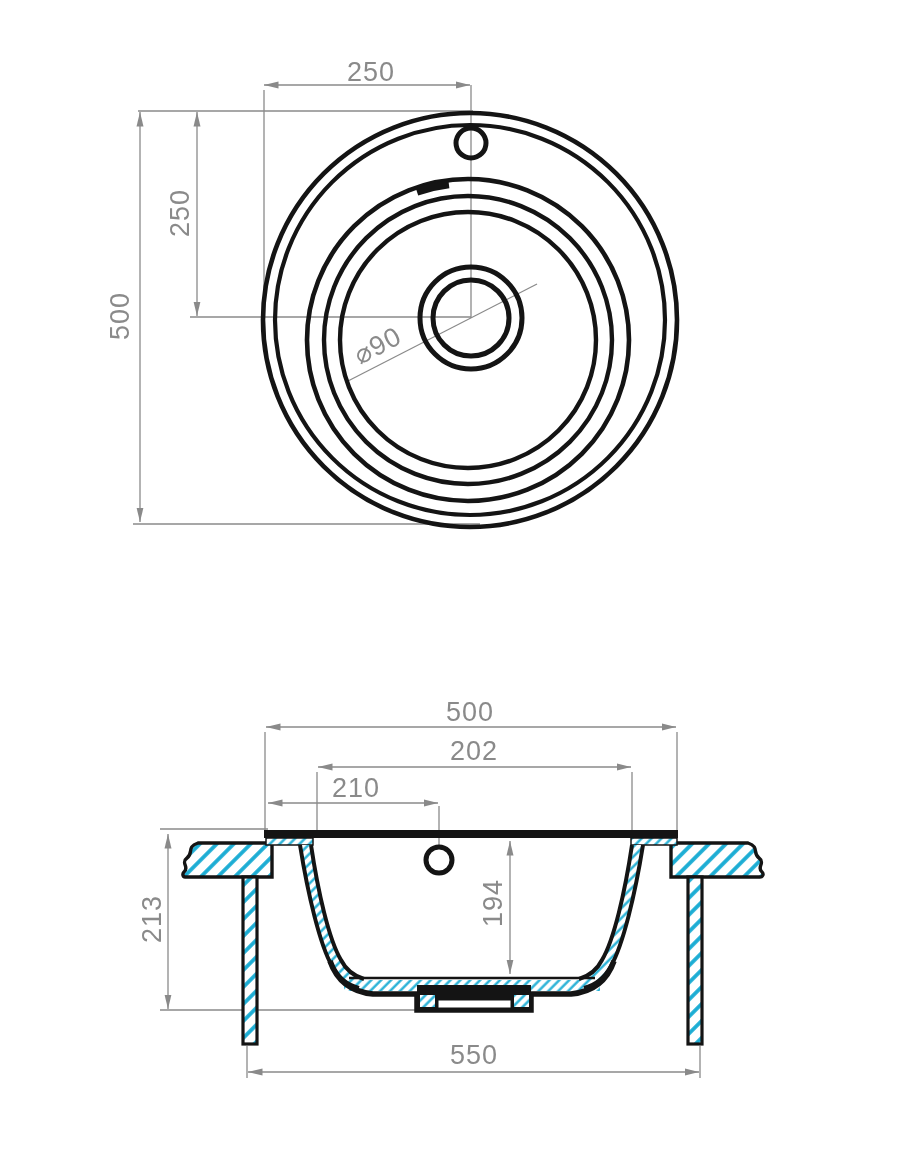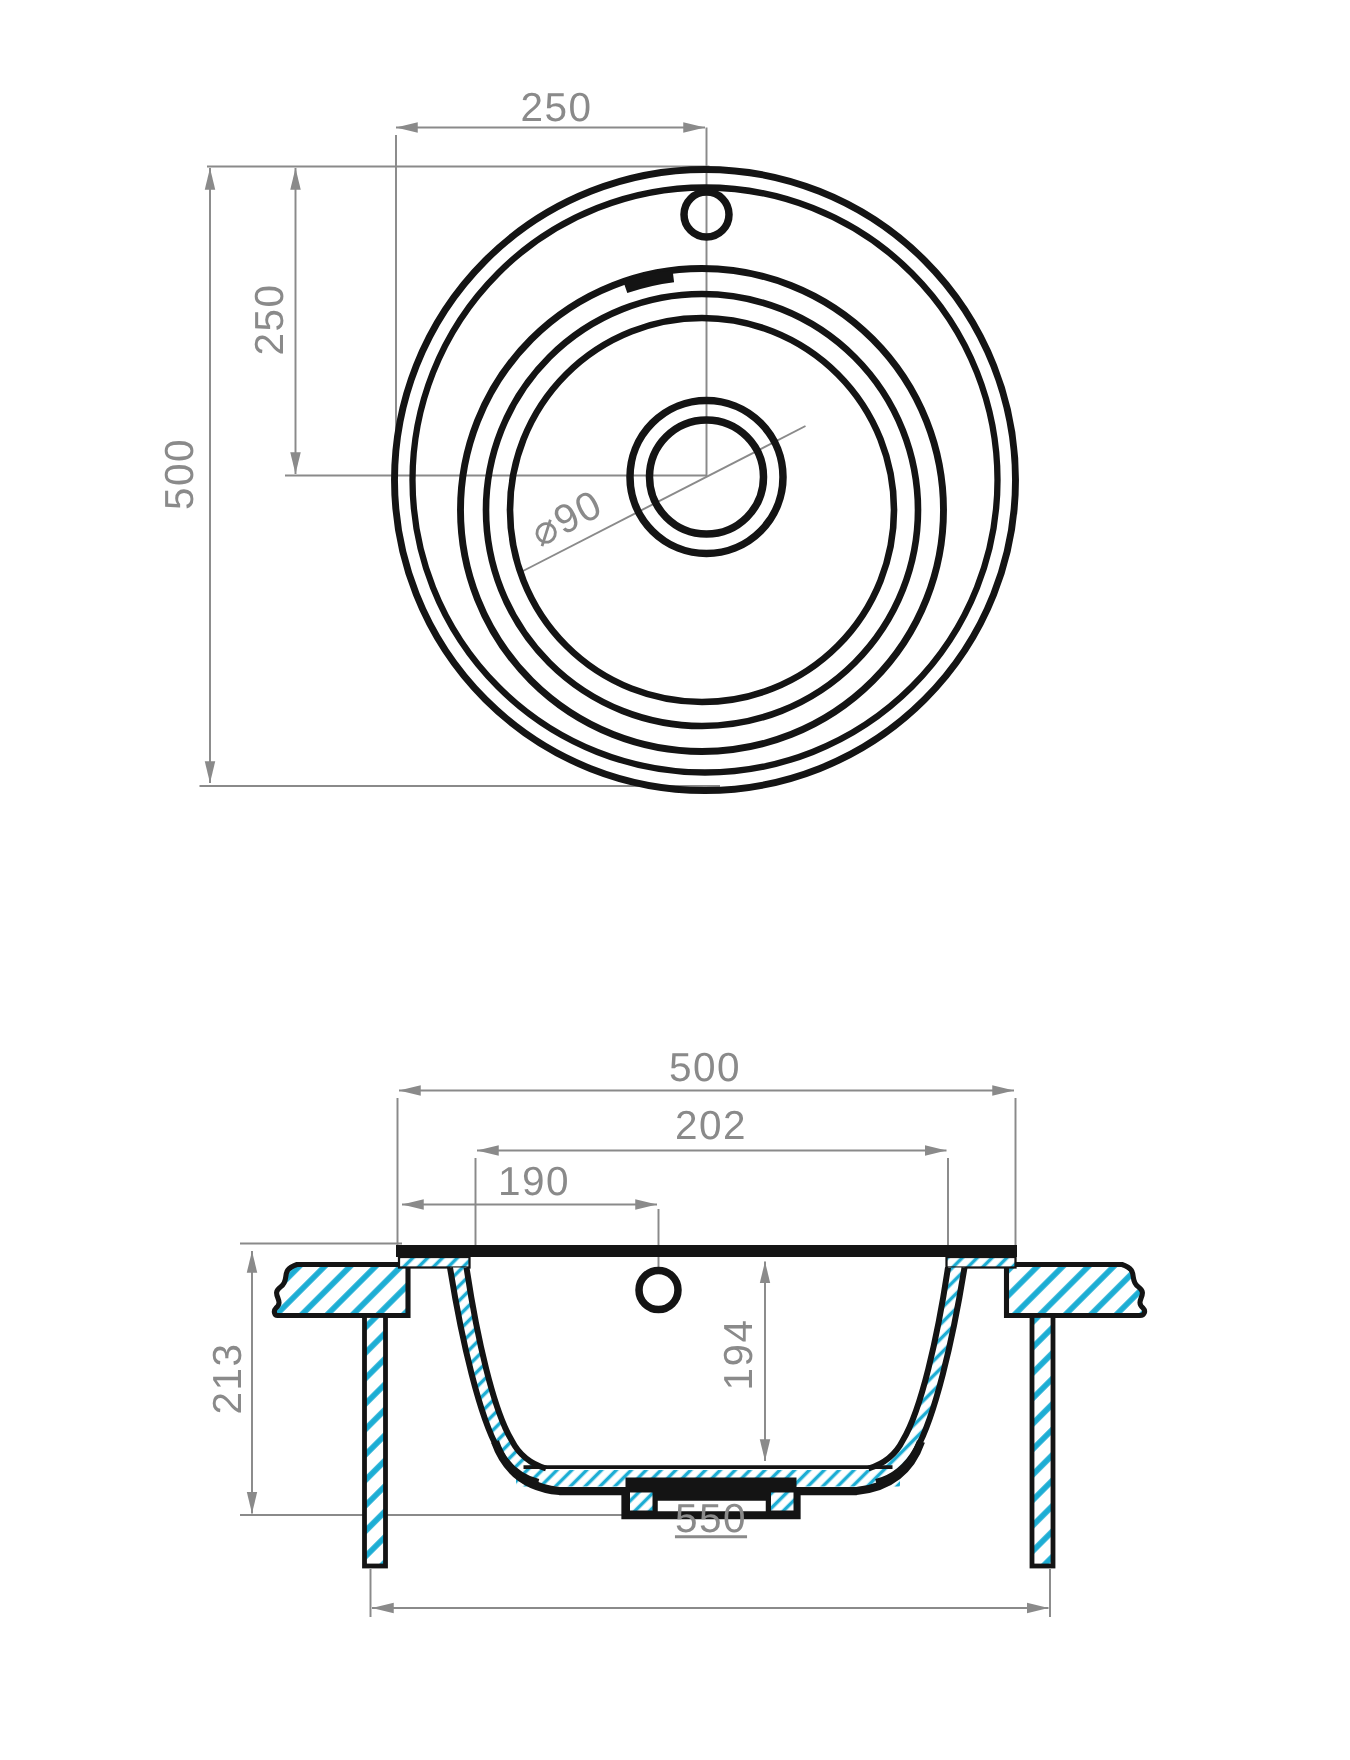--- a/index.html
+++ b/index.html
@@ -138,21 +138,21 @@
   <div class="dim-label rot90" style="left:120px;top:316px;">500</div>
 
   <div class="dim-label rot90" style="left:180px;top:213px;">250</div>
 
   <div class="dim-label rot28" style="left:378px;top:346px;">⌀90</div>
 
   <div class="dim-label" style="left:470px;top:712px;">500</div>
 
   <div class="dim-label" style="left:474px;top:751px;">202</div>
 
-  <div class="dim-label" style="left:356px;top:788px;">190</div>
+  <div class="dim-label" style="left:356px;top:788px;">210</div>
 
   <div class="dim-label rot90" style="left:493px;top:903px;">194</div>
 
   <div class="dim-label rot90" style="left:152px;top:919px;">213</div>
 
-  <div class="dim-label" style="left:474px;top:1013px;text-decoration:underline;">550</div>
+  <div class="dim-label" style="left:474px;top:1055px;">550</div>
 
 </div>
 
 </body></html>

